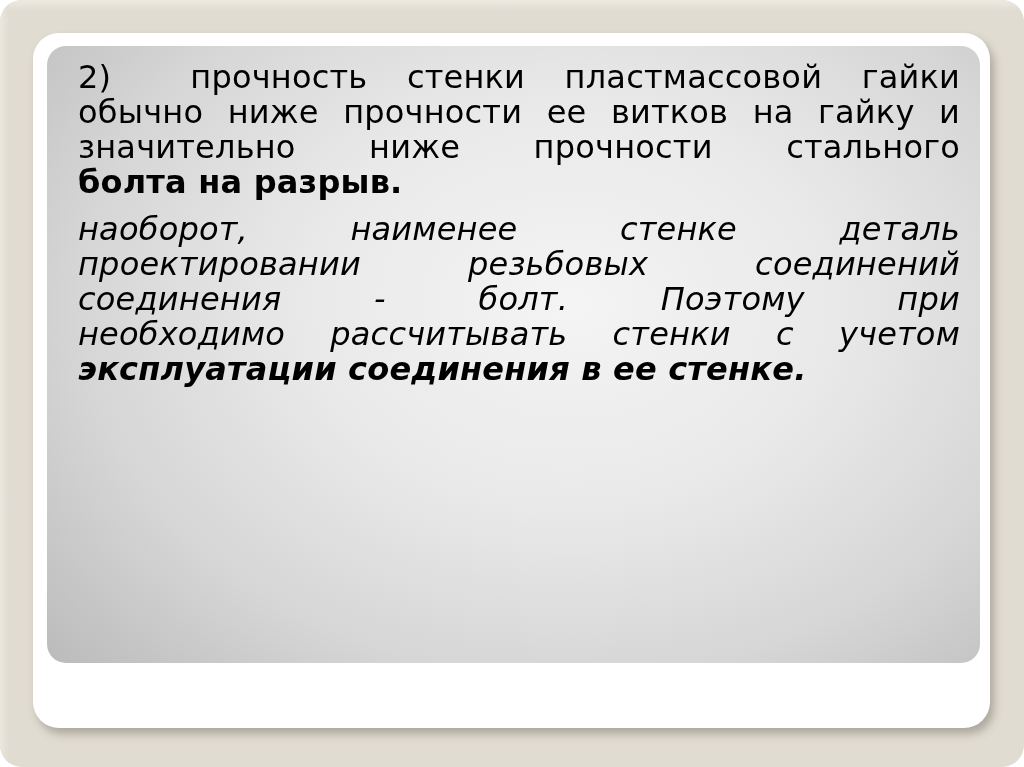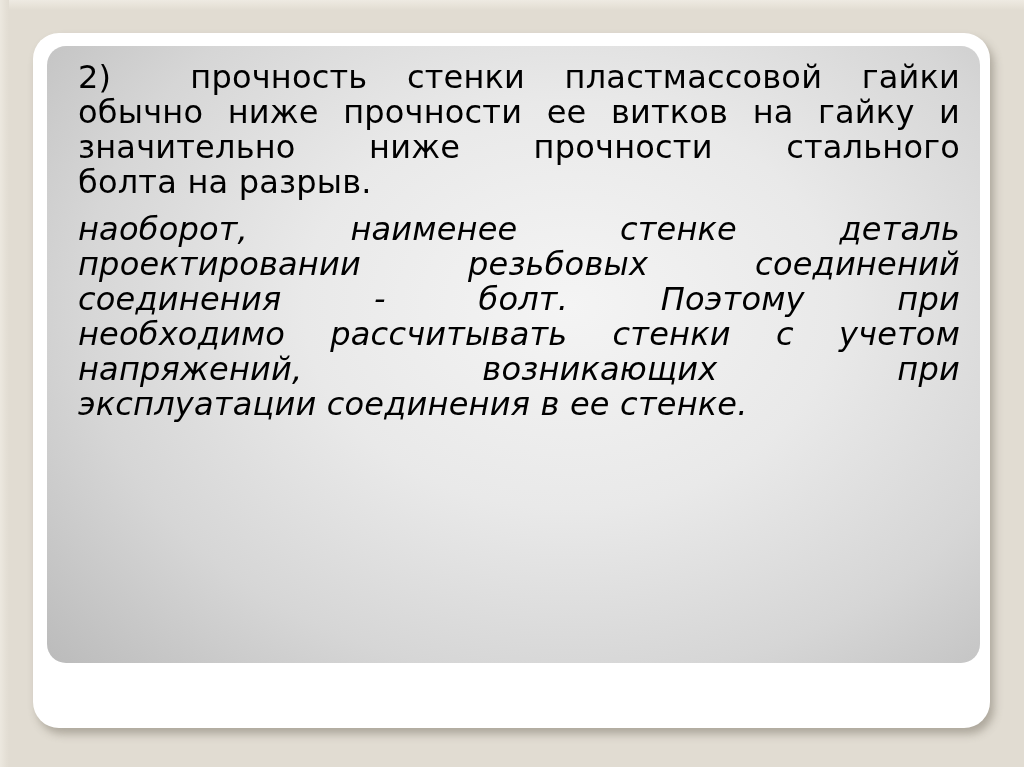--- a/index.html
+++ b/index.html
@@ -3,20 +3,21 @@
 <meta charset="utf-8">
 <style>
   html, body { margin: 0; padding: 0; }
   .screen {
     position: relative;
     width: 1024px;
     height: 767px;
     background: #e1dcd2;
     overflow: hidden;
     font-family: "DejaVu Sans", "Liberation Sans", sans-serif;
+    border-radius: 22px;
   }
   .bg-strip-top {
     position: absolute; left: 0; top: 0; width: 1024px; height: 10px;
     background: linear-gradient(180deg, #eeeae2 0%, #e6e1d7 70%, #e1dcd2 100%);
   }
   .bg-strip-left {
     position: absolute; left: 0; top: 0; width: 9px; height: 767px;
     background: linear-gradient(90deg, #ece8df 0%, #e4dfd5 70%, #e1dcd2 100%);
   }
   .card {
@@ -44,20 +45,21 @@
     font-size: 32px;
     line-height: 35px;
     white-space: pre-wrap;
     text-align: justify;
     text-align-last: justify;
     letter-spacing: 0.2px;
   }
   .line.last-line {
     text-align: left;
     text-align-last: left;
+    font-weight: bold;
   }
   .para-italic { font-style: italic; margin-top: 12px; }
 </style>
 </head>
 <body>
 
 <div class="screen">
   <div class="bg-strip-top"></div>
   <div class="bg-strip-left"></div>
 
@@ -70,20 +72,19 @@
           <div class="line">обычно ниже прочности ее витков на гайку и</div>
           <div class="line">значительно ниже прочности стального</div>
           <div class="line last-line">болта на разрыв.</div>
         </div>
 
         <div class="para-italic">
           <div class="line">наоборот, наименее стенке деталь</div>
           <div class="line">проектировании резьбовых соединений</div>
           <div class="line">соединения - болт. Поэтому при</div>
           <div class="line">необходимо рассчитывать стенки с учетом</div>
-          <div class="line">напряжений, возникающих при</div>
           <div class="line last-line">эксплуатации соединения в ее стенке.</div>
         </div>
 
       </div>
     </div>
   </div>
 </div>
 
 </body></html>

